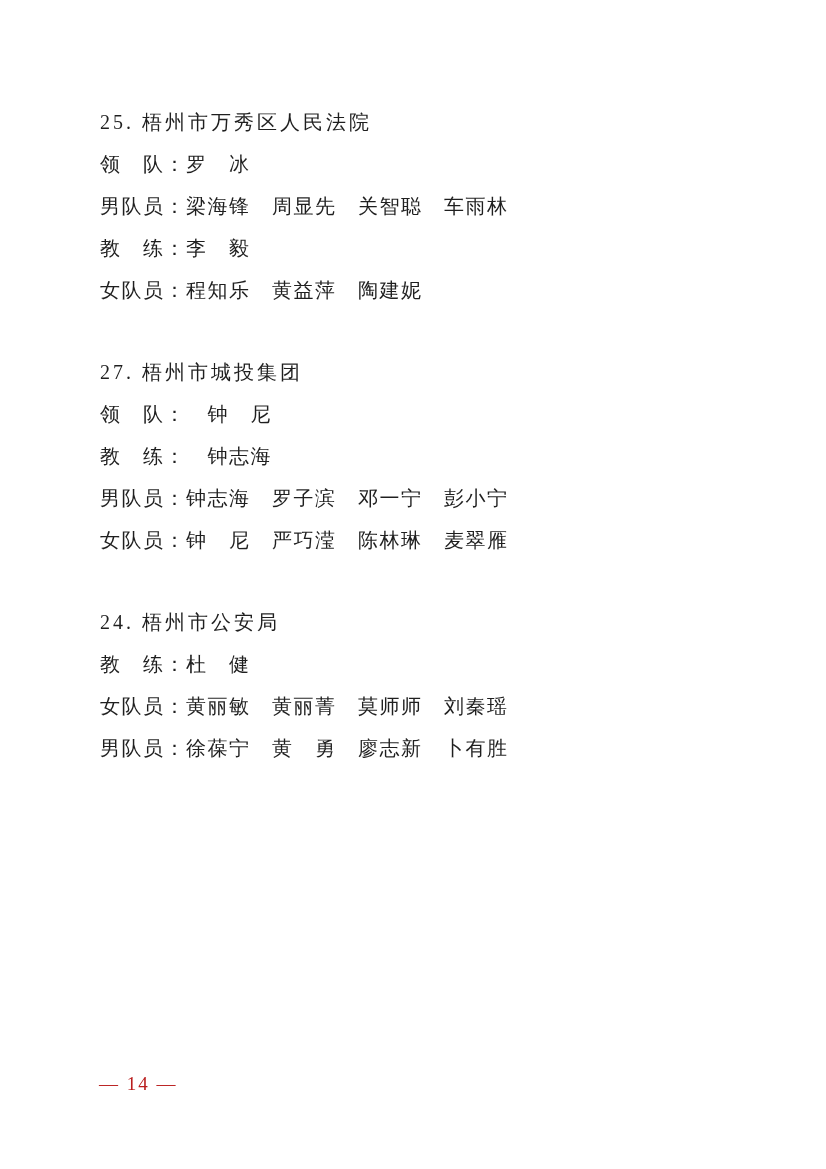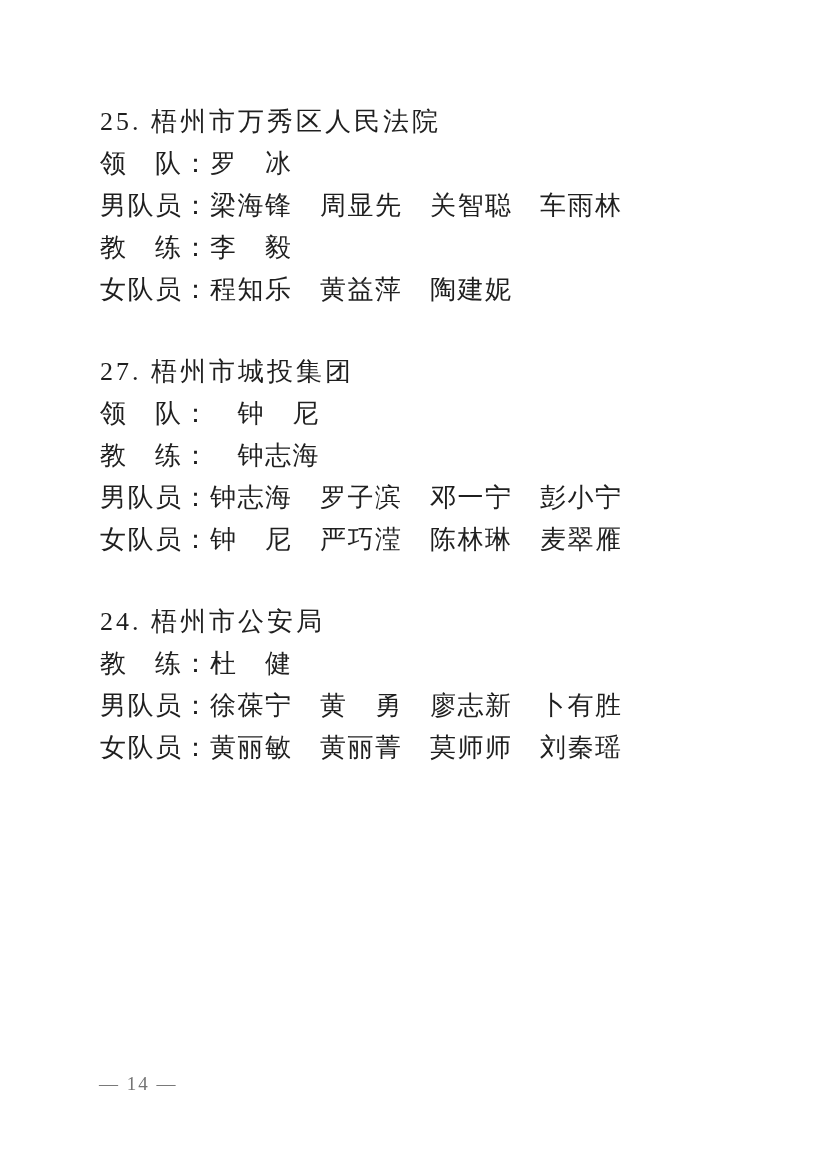--- a/index.html
+++ b/index.html
@@ -19,37 +19,37 @@
   .content {
     position: absolute;
     left: 100px;
     top: 101px;
     right: 50px;
   }
   .team-section {
     margin-bottom: 40px;
   }
   .line {
-    font-size: 26px;
+    font-size: 20px;
     line-height: 42px;
     letter-spacing: 1.5px;
     white-space: pre;
     font-weight: 400;
   }
   .team-title {
     letter-spacing: 3px;
   }
   .footer {
     position: absolute;
     left: 99px;
     top: 1072px;
     font-size: 19px;
     line-height: 24px;
     letter-spacing: 2px;
-    color: #737373;
+    color: #b91c1c;
     white-space: pre;
   }
 </style>
 </head>
 <body>
 
 <div class="page">
   <div class="content">
 
     <div class="team-section">
@@ -65,20 +65,20 @@
       <div class="line team-title">27. 梧州市城投集团</div>
       <div class="line">领　队：　钟　尼</div>
       <div class="line">教　练：　钟志海</div>
       <div class="line">男队员：钟志海　罗子滨　邓一宁　彭小宁</div>
       <div class="line">女队员：钟　尼　严巧滢　陈林琳　麦翠雁</div>
     </div>
 
     <div class="team-section">
       <div class="line team-title">24. 梧州市公安局</div>
       <div class="line">教　练：杜　健</div>
+      <div class="line">女队员：黄丽敏　黄丽菁　莫师师　刘秦瑶</div>
       <div class="line">男队员：徐葆宁　黄　勇　廖志新　卜有胜</div>
-      <div class="line">女队员：黄丽敏　黄丽菁　莫师师　刘秦瑶</div>
     </div>
 
   </div>
 
   <div class="footer">— 14 —</div>
 </div>
 
 </body></html>

